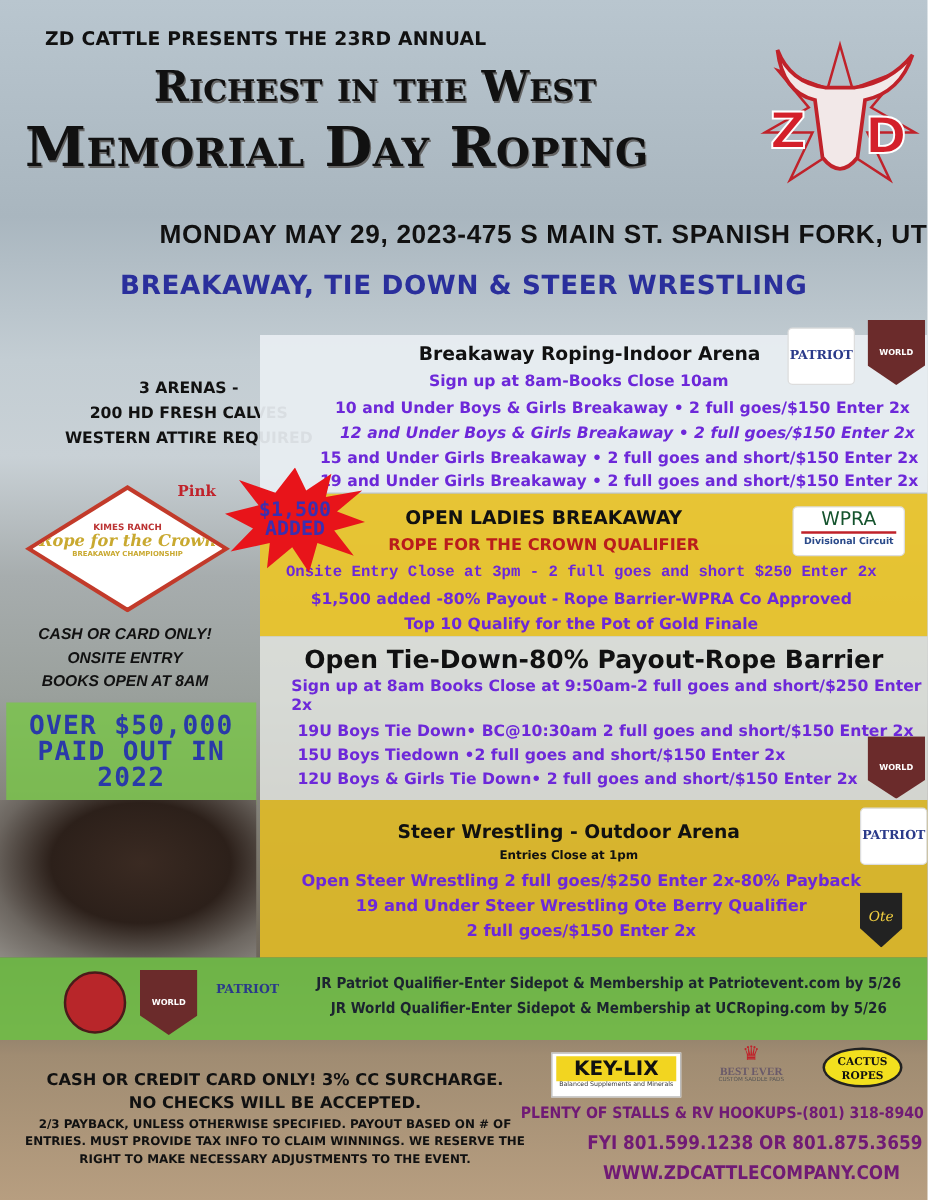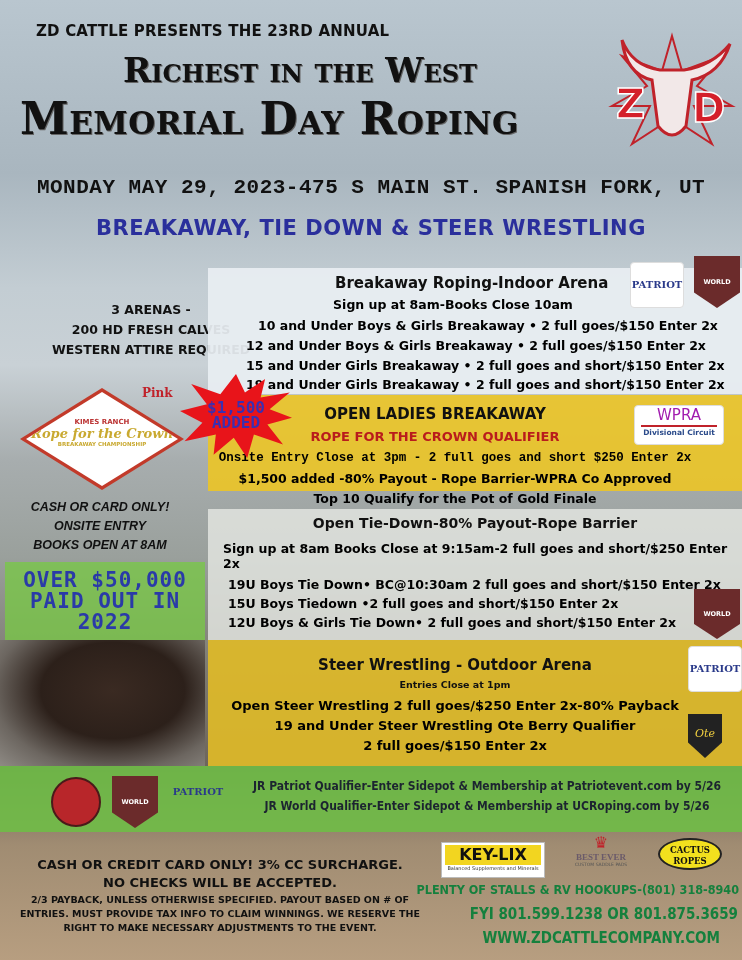--- a/index.html
+++ b/index.html
@@ -7,51 +7,51 @@
     width:742px; height:960px; position:relative; overflow:hidden;
     font-family: "DejaVu Sans", sans-serif;
     background: linear-gradient(180deg, #b9c6cf 0%, #a9b6bf 18%, #c3cdd3 30%, #c9d1d6 38%, #a7adae 48%, #9aa09c 58%, #7d7a70 70%, #6d655a 80%, #a08c72 88%, #b79e80 100%);
   }
   .abs { position:absolute; }
   
   .presents { left:36px; top:22px; font-family:"DejaVu Sans", sans-serif; font-weight:bold; font-size:15px; color:#111; letter-spacing:0.2px; }
   .title1 { left:0; width:600px; top:50px; text-align:center; font-family:"DejaVu Serif", serif; font-size:34px; font-weight:bold; color:#111; font-variant:small-caps; text-shadow:1px 1px 0 #666; }
   .title2 { left:20px; top:93px; font-family:"DejaVu Serif", serif; font-size:44px; font-weight:bold; color:#111; font-variant:small-caps; text-shadow:1px 1px 0 #666; letter-spacing:0.5px; }
   .logo-zd { left:602px; top:26px; width:140px; height:126px; }
-  .dateline { left:0; width:742px; top:176px; text-align:center; font-family:Liberation Mono, monospace; font-weight:bold; font-size:21px; color:#111; letter-spacing:0.5px; }
+  .dateline { left:0; width:742px; top:176px; text-align:right; font-family:Liberation Sans, sans-serif; font-weight:bold; font-size:21px; color:#111; letter-spacing:0.5px; }
   .events { left:0; width:742px; top:216px; text-align:center; font-family:"DejaVu Sans", sans-serif; font-weight:bold; font-size:21px; color:#2a2f9c; letter-spacing:0.5px; }
 
   
   .leftinfo { left:0; width:218px; top:300px; text-align:center; font-weight:bold; font-size:12.5px; line-height:20px; color:#111;padding-left:42px; }
   .onsite { left:0; width:200px; top:498px; text-align:center; font-weight:bold; font-style:italic; font-size:12.5px; line-height:19px; color:#111; font-family:"Liberation Sans Narrow","Liberation Sans", sans-serif; }
   .paidout { left:5px; top:562px; width:200px; height:82px; background:rgba(120,200,70,0.78); text-align:center; font-family:"DejaVu Sans Mono", monospace; font-weight:bold; font-size:21px; line-height:21px; color:#2a3aa8; padding-top:8px; box-sizing:border-box; letter-spacing:1px; }
 
   
   .panel-white { left:208px; top:268px; width:534px; height:126px; background:rgba(232,238,242,0.93); }
-  .panel-yellow1 { left:208px; top:395px; width:534px; height:96px; background:rgba(234,196,40,0.92); }
+  .panel-yellow1 { left:208px; top:395px; width:534px; height:114px; background:rgba(234,196,40,0.92); }
   .panel-white2 { left:208px; top:509px; width:534px; height:131px; background:rgba(228,230,226,0.82); }
   .panel-yellow2 { left:208px; top:640px; width:534px; height:126px; background:rgba(222,186,40,0.92); }
   .green-band { left:0; top:766px; width:742px; height:66px; background:rgba(110,190,70,0.88); }
 
   .ptitle { font-weight:bold; color:#111; text-align:center; }
-  .pline { font-weight:bold; color:#000000; font-size:12.5px; }
+  .pline { font-weight:bold; color:#6d28d9; font-size:12.5px;padding-left:10px; }
 
   .badge { border-radius:4px; background:#fff; border:1px solid #ddd; text-align:center; font-weight:bold; }
   .shield { background:#6b2b2b; color:#fff; text-align:center; font-size:6.5px; font-weight:bold; clip-path:polygon(0 0,100% 0,100% 70%,50% 100%,0 70%); border:0; }
 
   .starburst { left:180px; top:374px; width:112px; height:84px; background:#e8141a; clip-path:polygon(50% 0%,58% 22%,76% 6%,72% 28%,98% 22%,80% 42%,100% 52%,78% 60%,92% 84%,66% 72%,60% 100%,48% 76%,30% 96%,32% 72%,4% 80%,20% 58%,0% 44%,24% 36%,10% 12%,36% 24%); }
   .starburst-text { left:180px; top:400px; width:112px; text-align:center; font-family:"DejaVu Sans Mono", monospace; font-weight:bold; font-size:16px; line-height:15px; color:#3b2fb0; }
 
   .kimes { left:26px; top:392px; width:152px; height:94px; background:#fff; clip-path:polygon(50% 0,100% 50%,50% 100%,0 50%); }
   .kimes-border { left:20px; top:388px; width:164px; height:102px; background:#c23a2a; clip-path:polygon(50% 0,100% 50%,50% 100%,0 50%); }
 
   .calf { left:0; top:640px; width:205px; height:126px; background:radial-gradient(ellipse at 55% 40%, #3a2a22 0%, #2c201a 45%, #6c6660 75%, #8e8a84 100%); }
 
   .bottom-text { left:0; width:440px; text-align:center; font-weight:bold; color:#111; }
-  .right-bottom { font-family:"DejaVu Sans Condensed","DejaVu Sans", sans-serif; font-weight:bold; color:#15803d; }
+  .right-bottom { font-family:"DejaVu Sans Condensed","DejaVu Sans", sans-serif; font-weight:bold; color:#701a75; }
 </style>
 </head>
 <body>
 
 <div class="abs presents">ZD CATTLE PRESENTS THE 23RD ANNUAL</div>
 <div class="abs title1">Richest in the West</div>
 <div class="abs title2">Memorial Day Roping</div>
 
 <div class="abs logo-zd">
   <svg width="140" height="126" viewBox="0 0 140 126">
@@ -90,49 +90,49 @@
   <div>PAID OUT IN</div>
   <div>2022</div>
 </div>
 
 <div class="abs calf"></div>
 
 <div class="abs panel-white">
   <div class="ptitle" style="position:absolute;left:0;width:534px;top:6px;font-size:15px;text-align:left;padding-left:127px;">Breakaway Roping-Indoor Arena</div>
   <div class="pline" style="position:absolute;left:0;width:490px;top:29px;text-align:center;">Sign up at 8am-Books Close 10am</div>
   <div class="pline" style="position:absolute;left:50px;top:50px;">10 and Under Boys &amp; Girls Breakaway • 2 full goes/$150 Enter 2x</div>
-  <div class="pline" style="position:absolute;left:38px;top:70px;">12 and Under Boys &amp; Girls Breakaway • 2 full goes/$150 Enter 2x</div>
+  <div class="pline" style="position:absolute;left:54px;top:70px;font-style:italic;">12 and Under Boys &amp; Girls Breakaway • 2 full goes/$150 Enter 2x</div>
   <div class="pline" style="position:absolute;left:38px;top:90px;">15 and Under Girls Breakaway • 2 full goes and short/$150 Enter 2x</div>
   <div class="pline" style="position:absolute;left:38px;top:109px;">19 and Under Girls Breakaway • 2 full goes and short/$150 Enter 2x</div>
   <div class="abs badge" style="left:422px;top:-6px;width:52px;height:44px;font-family:'DejaVu Serif',serif;font-size:10px;color:#2a3a8a;line-height:44px;">PATRIOT</div>
   <div class="abs shield" style="left:486px;top:-12px;width:46px;height:52px;line-height:52px;">WORLD FINALS</div>
 </div>
 
 <div class="abs panel-yellow1">
   <div class="ptitle" style="position:absolute;left:0;width:534px;top:10px;font-size:15px;padding-left:0;text-align:center;margin-left:-40px;">OPEN LADIES BREAKAWAY</div>
   <div style="position:absolute;left:0;width:454px;top:34px;text-align:center;font-weight:bold;font-size:13px;color:#b91c1c;">ROPE FOR THE CROWN QUALIFIER</div>
   <div class="pline" style="position:absolute;left:0;width:534px;top:56px;text-align:center;margin-left:-20px;font-family:Liberation Mono, monospace;">Onsite Entry Close at 3pm - 2 full goes and short $250 Enter 2x</div>
   <div class="pline" style="position:absolute;left:0;width:534px;top:76px;text-align:center;margin-left:-20px;">$1,500 added -80% Payout - Rope Barrier-WPRA Co Approved</div>
   <div class="pline" style="position:absolute;left:0;width:534px;top:96px;text-align:center;margin-left:-20px;">Top 10 Qualify for the Pot of Gold Finale</div>
   <div class="abs badge" style="left:426px;top:10px;width:88px;height:38px;">
-    <div style="font-size:15px;color:#a21caf;font-weight:normal;">WPRA</div>
+    <div style="font-size:15px;color:#14532d;font-weight:normal;">WPRA</div>
     <div style="height:2px;background:#c0222a;margin:1px 6px;"></div>
     <div style="font-size:7.5px;color:#2a4a8a;">Divisional Circuit</div>
   </div>
 </div>
 
 <div class="abs starburst"></div>
 <div class="abs starburst-text">
   <div>$1,500</div>
   <div>ADDED</div>
 </div>
 
 <div class="abs panel-white2">
-  <div class="ptitle" style="position:absolute;left:0;width:534px;top:6px;font-size:14px;text-align:center;">Open Tie-Down-80% Payout-Rope Barrier</div>
-  <div class="pline" style="position:absolute;left:15px;top:32px;font-size:12.5px;">Sign up at 8am Books Close at 9:15am-2 full goes and short/$250 Enter 2x</div>
+  <div class="ptitle" style="position:absolute;left:0;width:534px;top:6px;font-size:20px;text-align:center;">Open Tie-Down-80% Payout-Rope Barrier</div>
+  <div class="pline" style="position:absolute;left:15px;top:32px;font-size:12.5px;">Sign up at 8am Books Close at 9:50am-2 full goes and short/$250 Enter 2x</div>
   <div class="pline" style="position:absolute;left:20px;top:68px;">19U Boys Tie Down• BC@10:30am 2 full goes and short/$150 Enter 2x</div>
   <div class="pline" style="position:absolute;left:20px;top:87px;">15U Boys Tiedown •2 full goes and short/$150 Enter 2x</div>
   <div class="pline" style="position:absolute;left:20px;top:106px;">12U Boys &amp; Girls Tie Down• 2 full goes and short/$150 Enter 2x</div>
   <div class="abs shield" style="left:486px;top:80px;width:46px;height:50px;line-height:50px;">WORLD FINALS</div>
 </div>
 
 <div class="abs panel-yellow2">
   <div class="ptitle" style="position:absolute;left:0;width:534px;top:16px;font-size:15px;margin-left:-20px;">Steer Wrestling - Outdoor Arena</div>
   <div class="ptitle" style="position:absolute;left:0;width:534px;top:39px;font-size:9.5px;margin-left:-20px;">Entries Close at 1pm</div>
   <div class="pline" style="position:absolute;left:0;width:534px;top:58px;text-align:center;font-size:13px;margin-left:-20px;">Open Steer Wrestling 2 full goes/$250 Enter 2x-80% Payback</div>

